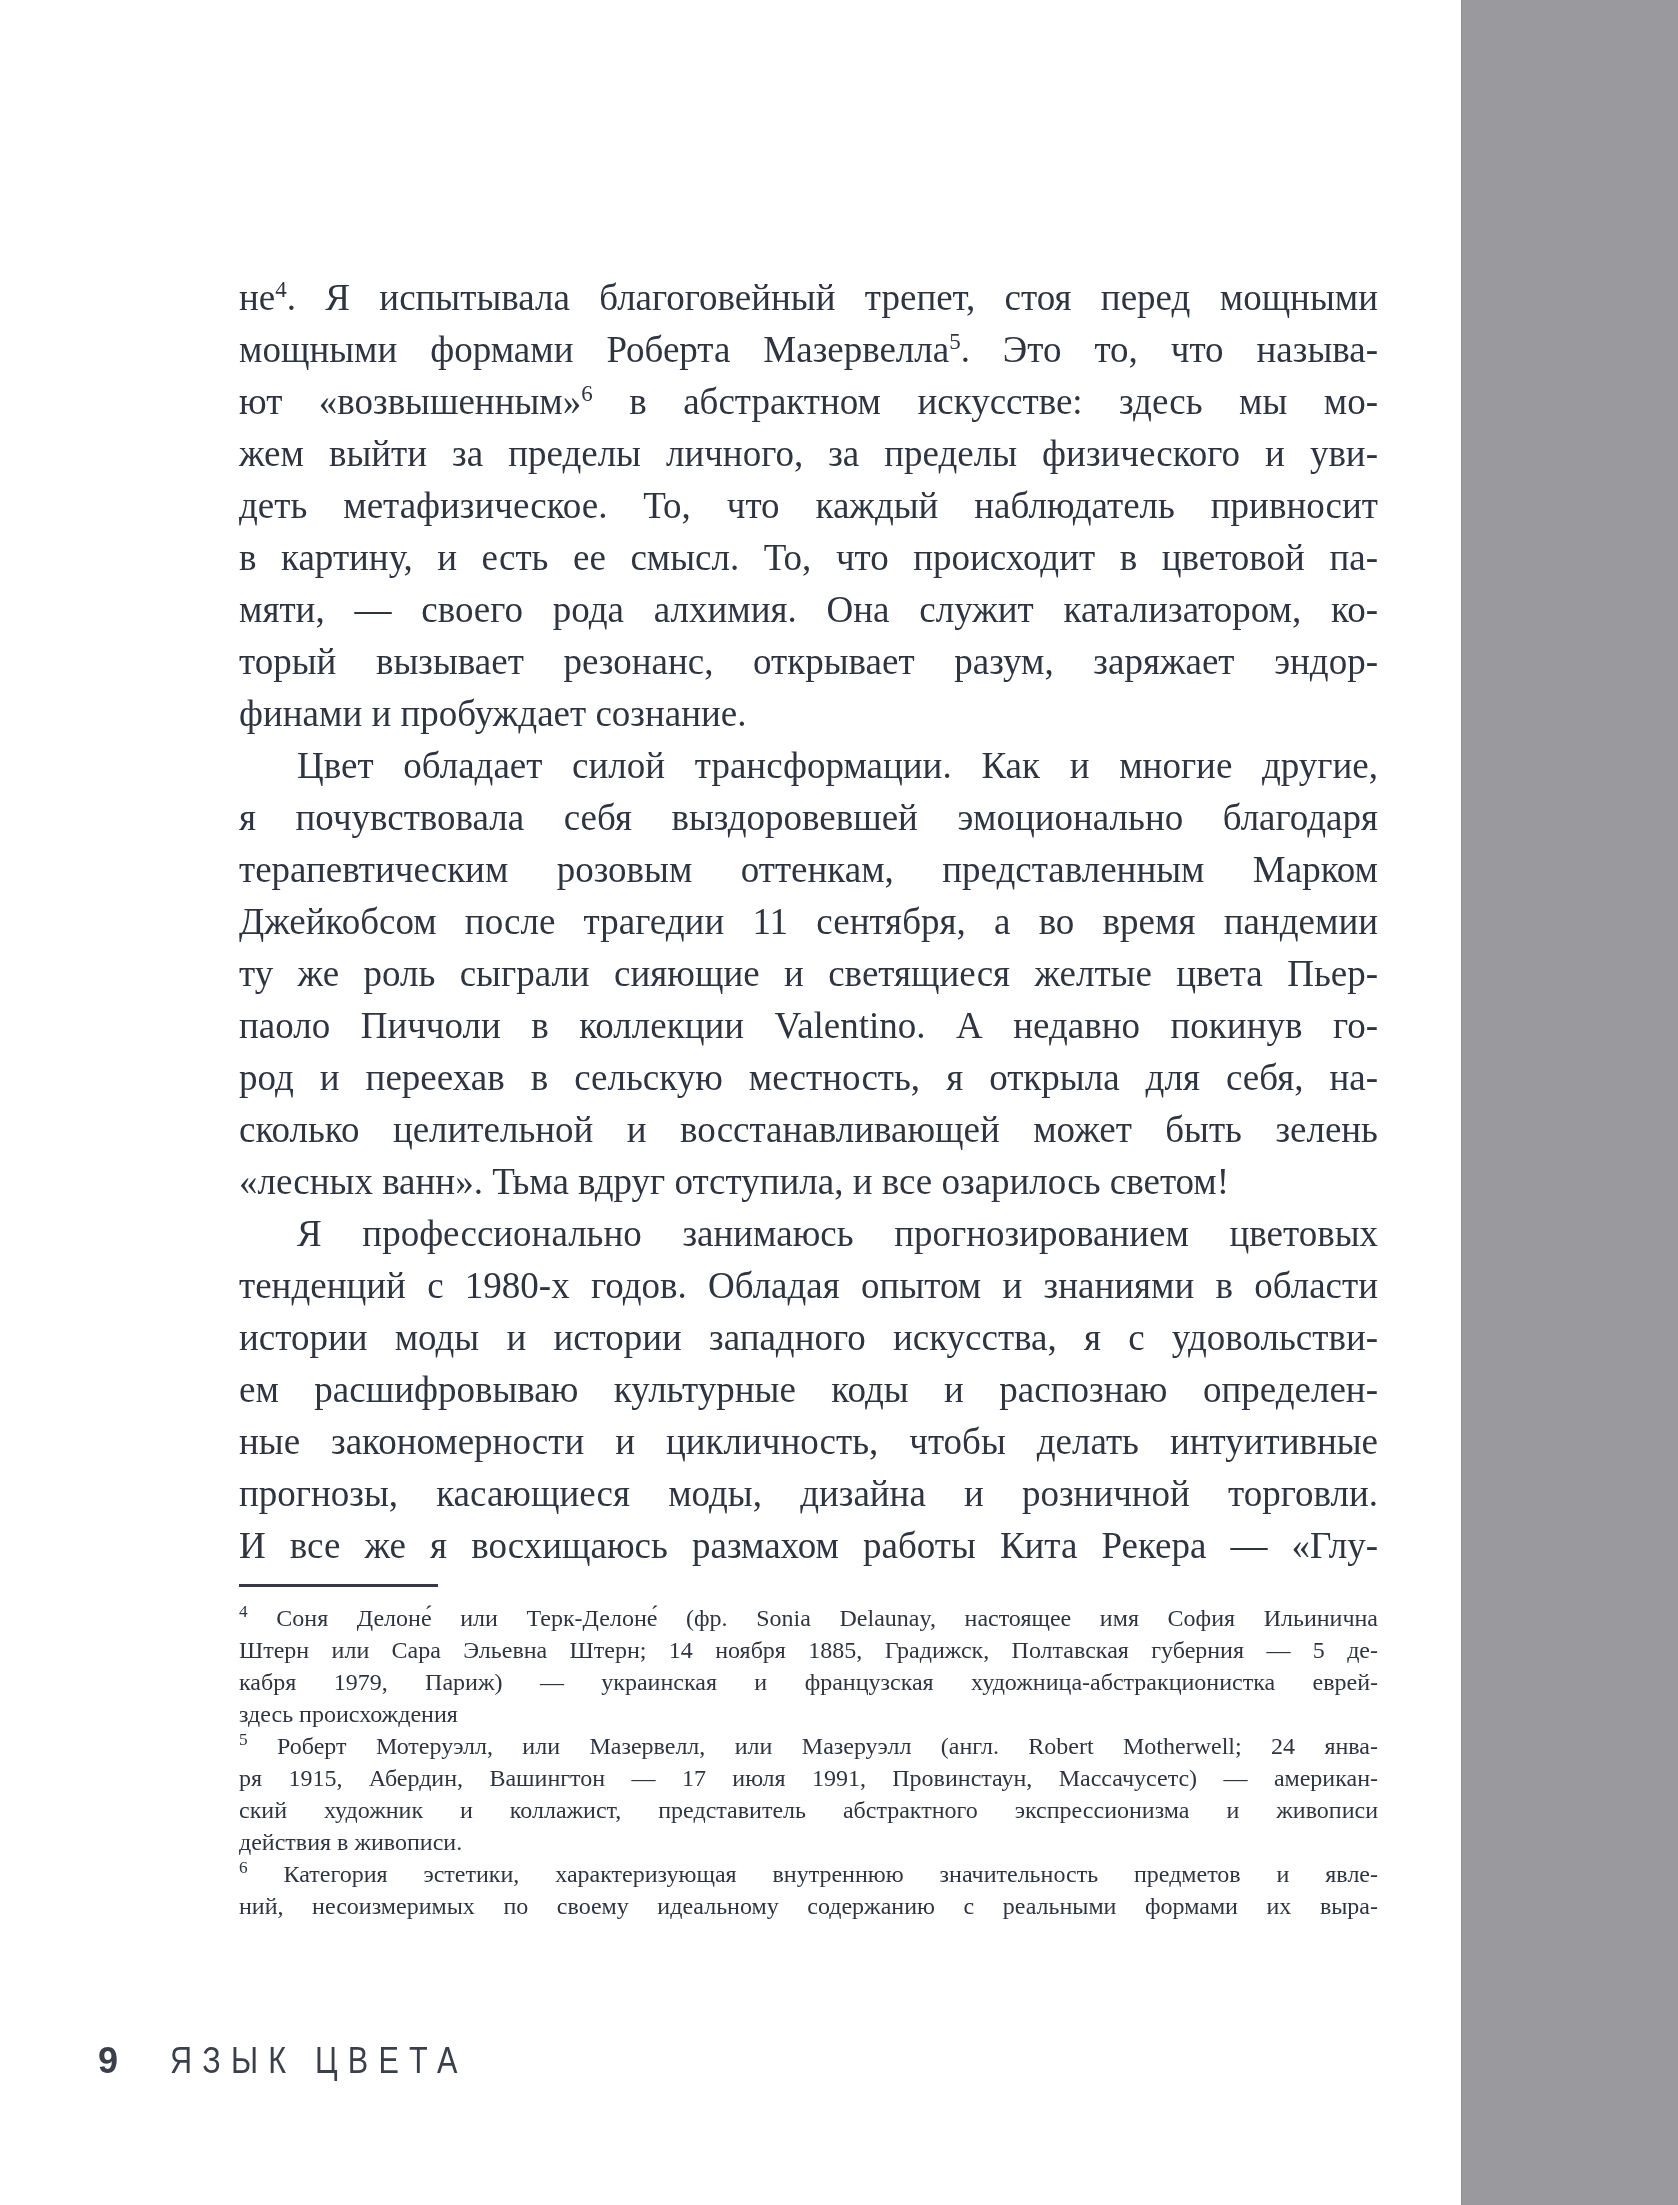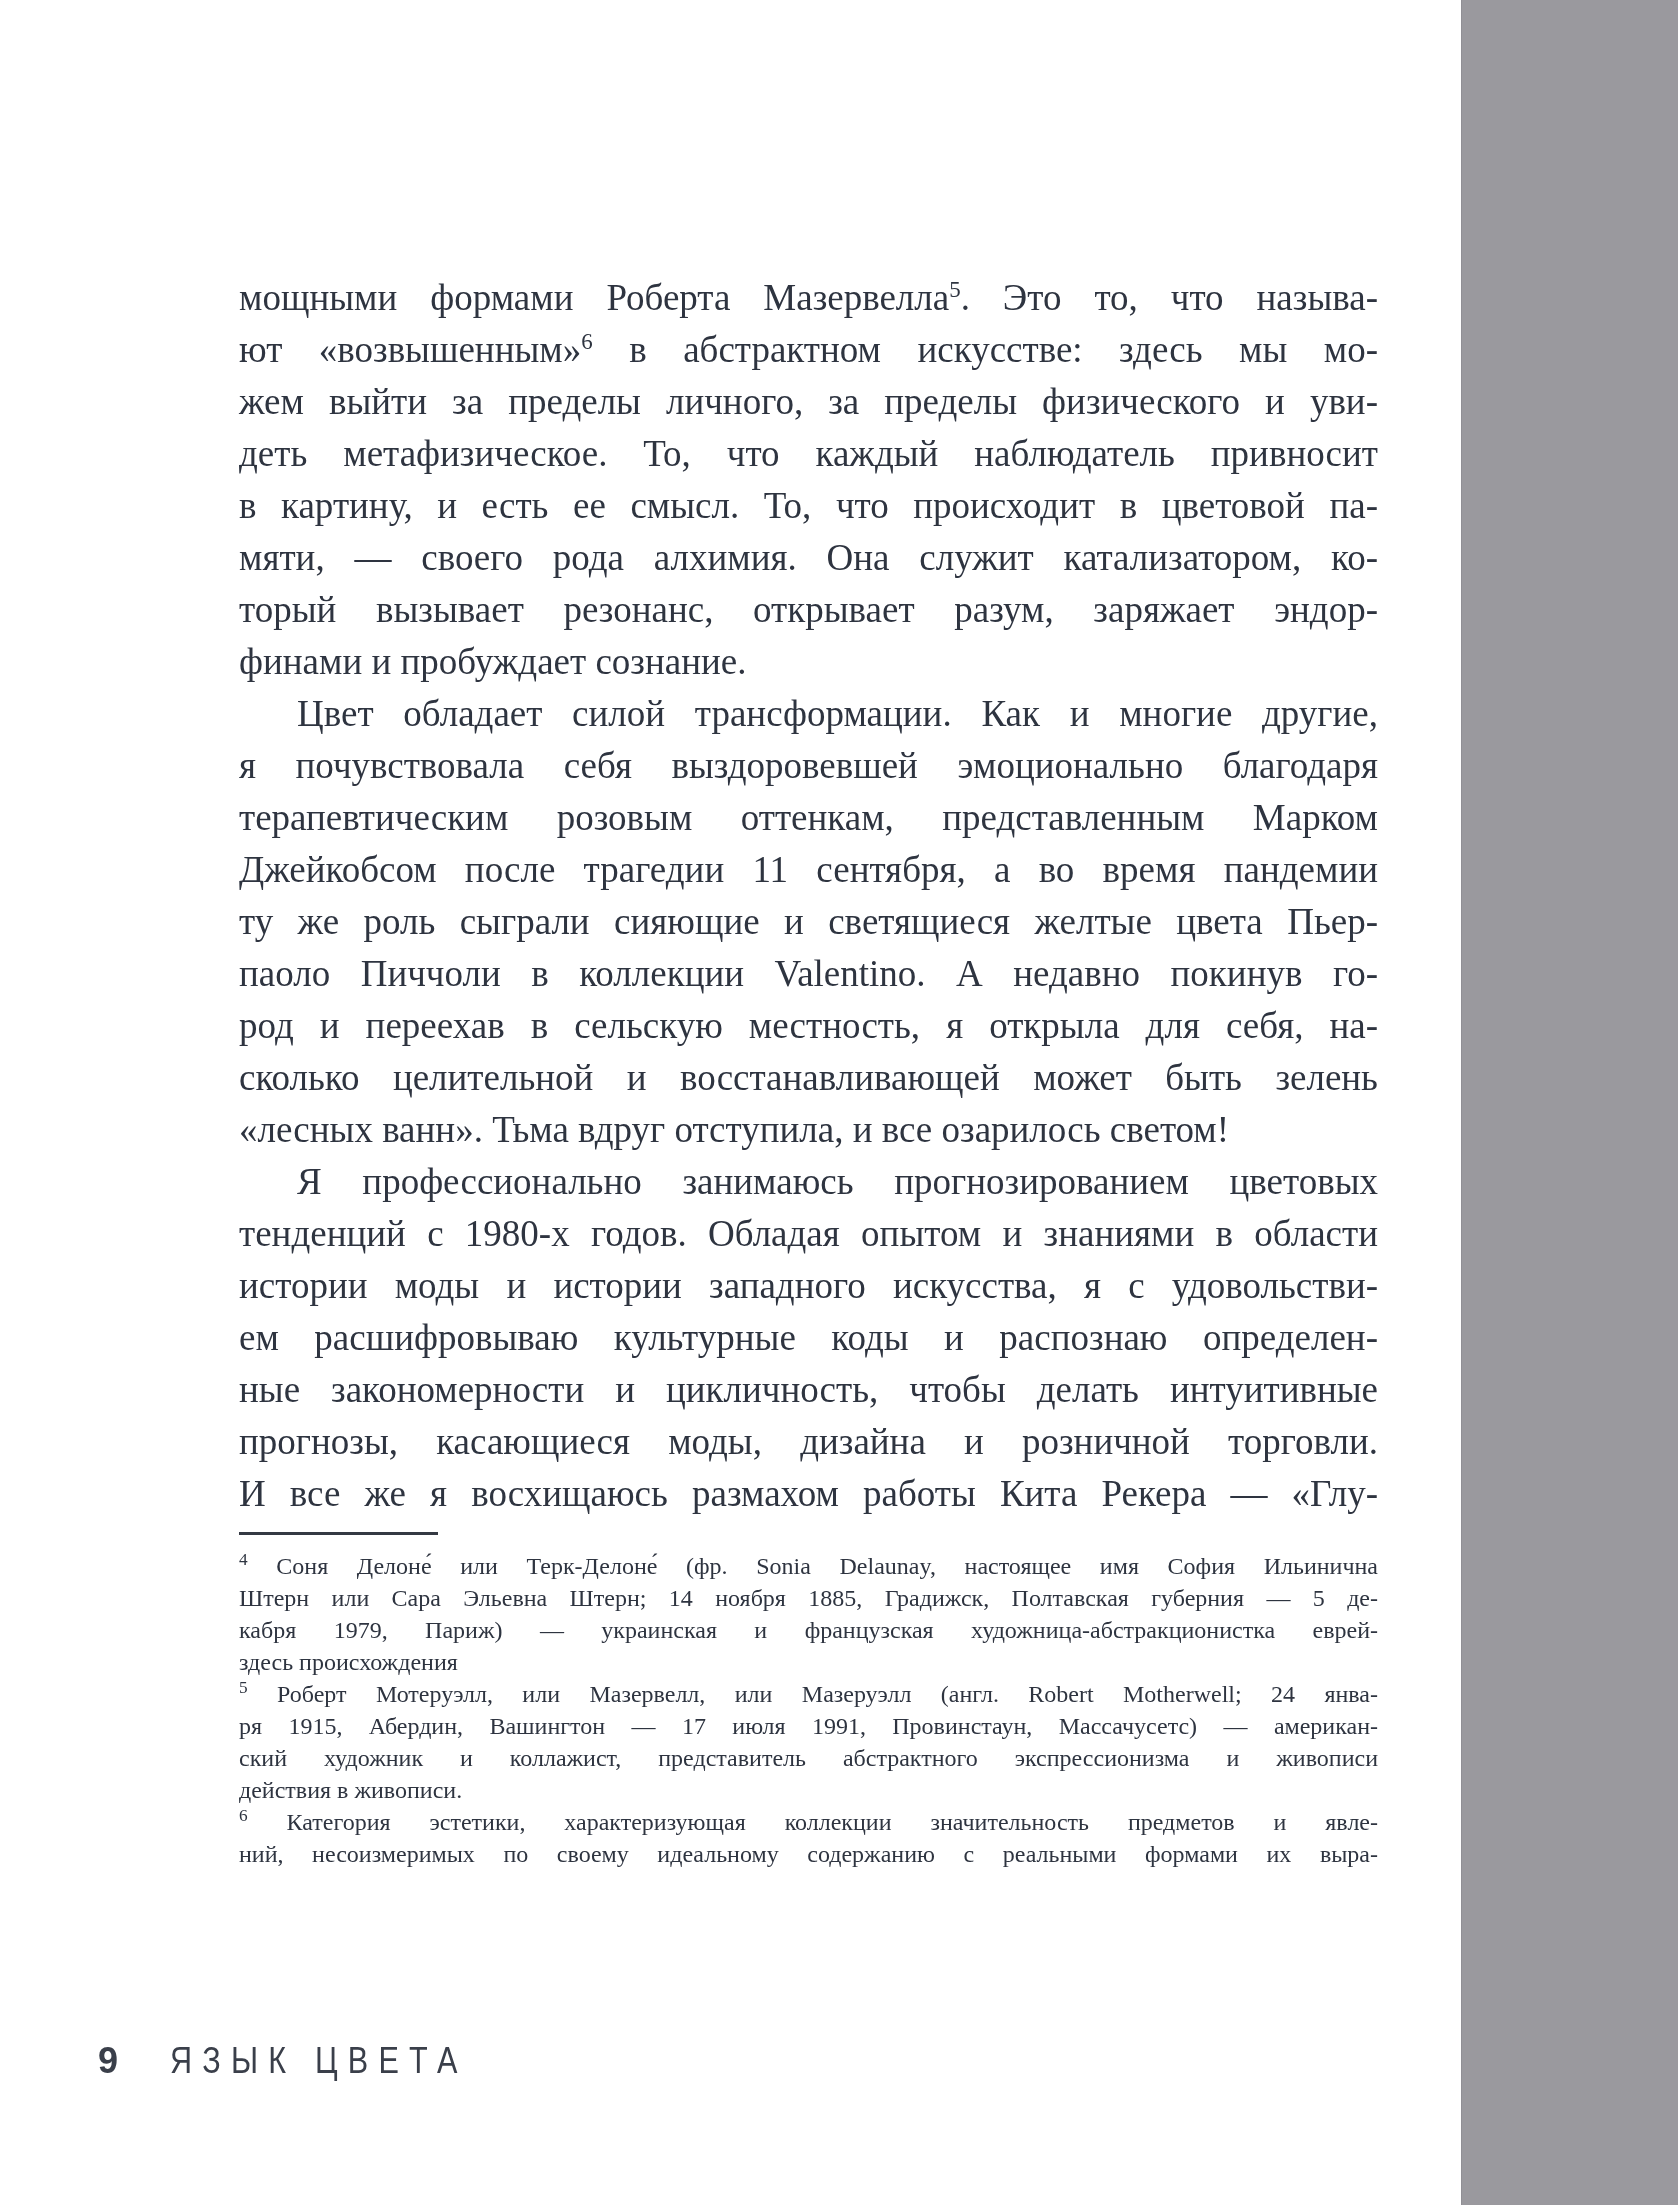--- a/index.html
+++ b/index.html
@@ -47,20 +47,21 @@
 </style>
 </head>
 <body>
 
 <div class="page">
   <div class="gray-bar"></div>
 
   <div class="content">
     <div class="main" id="body-text">
         <div class="para">
+          <div class="line"><span>не</span><sup>4</sup><span>. Я испытывала благоговейный трепет, стоя перед мощными</span></div>
           <div class="line"><span>мощными формами Роберта Мазервелла</span><sup>5</sup><span>. Это то, что называ-</span></div>
           <div class="line"><span>ют «возвышенным»</span><sup>6</sup><span> в абстрактном искусстве: здесь мы мо-</span></div>
           <div class="line"><span>жем выйти за пределы личного, за пределы физического и уви-</span></div>
           <div class="line"><span>деть метафизическое. То, что каждый наблюдатель привносит</span></div>
           <div class="line"><span>в картину, и есть ее смысл. То, что происходит в цветовой па-</span></div>
           <div class="line"><span>мяти, — своего рода алхимия. Она служит катализатором, ко-</span></div>
           <div class="line"><span>торый вызывает резонанс, открывает разум, заряжает эндор-</span></div>
           <div class="line end"><span>финами и пробуждает сознание.</span></div>
         </div>
         <div class="para">
@@ -92,21 +93,21 @@
           <div class="line"><span>кабря 1979, Париж) — украинская и французская художница-абстракционистка еврей-</span></div>
           <div class="line end"><span>здесь происхождения</span></div>
         </div>
         <div class="footnote">
           <div class="line"><sup>5</sup><span> Роберт Мотеруэлл, или Мазервелл, или Мазеруэлл (англ. Robert Motherwell; 24 янва-</span></div>
           <div class="line"><span>ря 1915, Абердин, Вашингтон — 17 июля 1991, Провинстаун, Массачусетс) — американ-</span></div>
           <div class="line"><span>ский художник и коллажист, представитель абстрактного экспрессионизма и живописи</span></div>
           <div class="line end"><span>действия в живописи.</span></div>
         </div>
         <div class="footnote">
-          <div class="line"><sup>6</sup><span> Категория эстетики, характеризующая коллекции значительность предметов и явле-</span></div>
+          <div class="line"><sup>6</sup><span> Категория эстетики, характеризующая внутреннюю значительность предметов и явле-</span></div>
           <div class="line"><span>ний, несоизмеримых по своему идеальному содержанию с реальными формами их выра-</span></div>
         </div>
       </div>
   </div>
 
   <div class="footer">
     <span class="page-num">9</span>
     <span class="running-title">ЯЗЫК ЦВЕТА</span>
   </div>
 </div>

